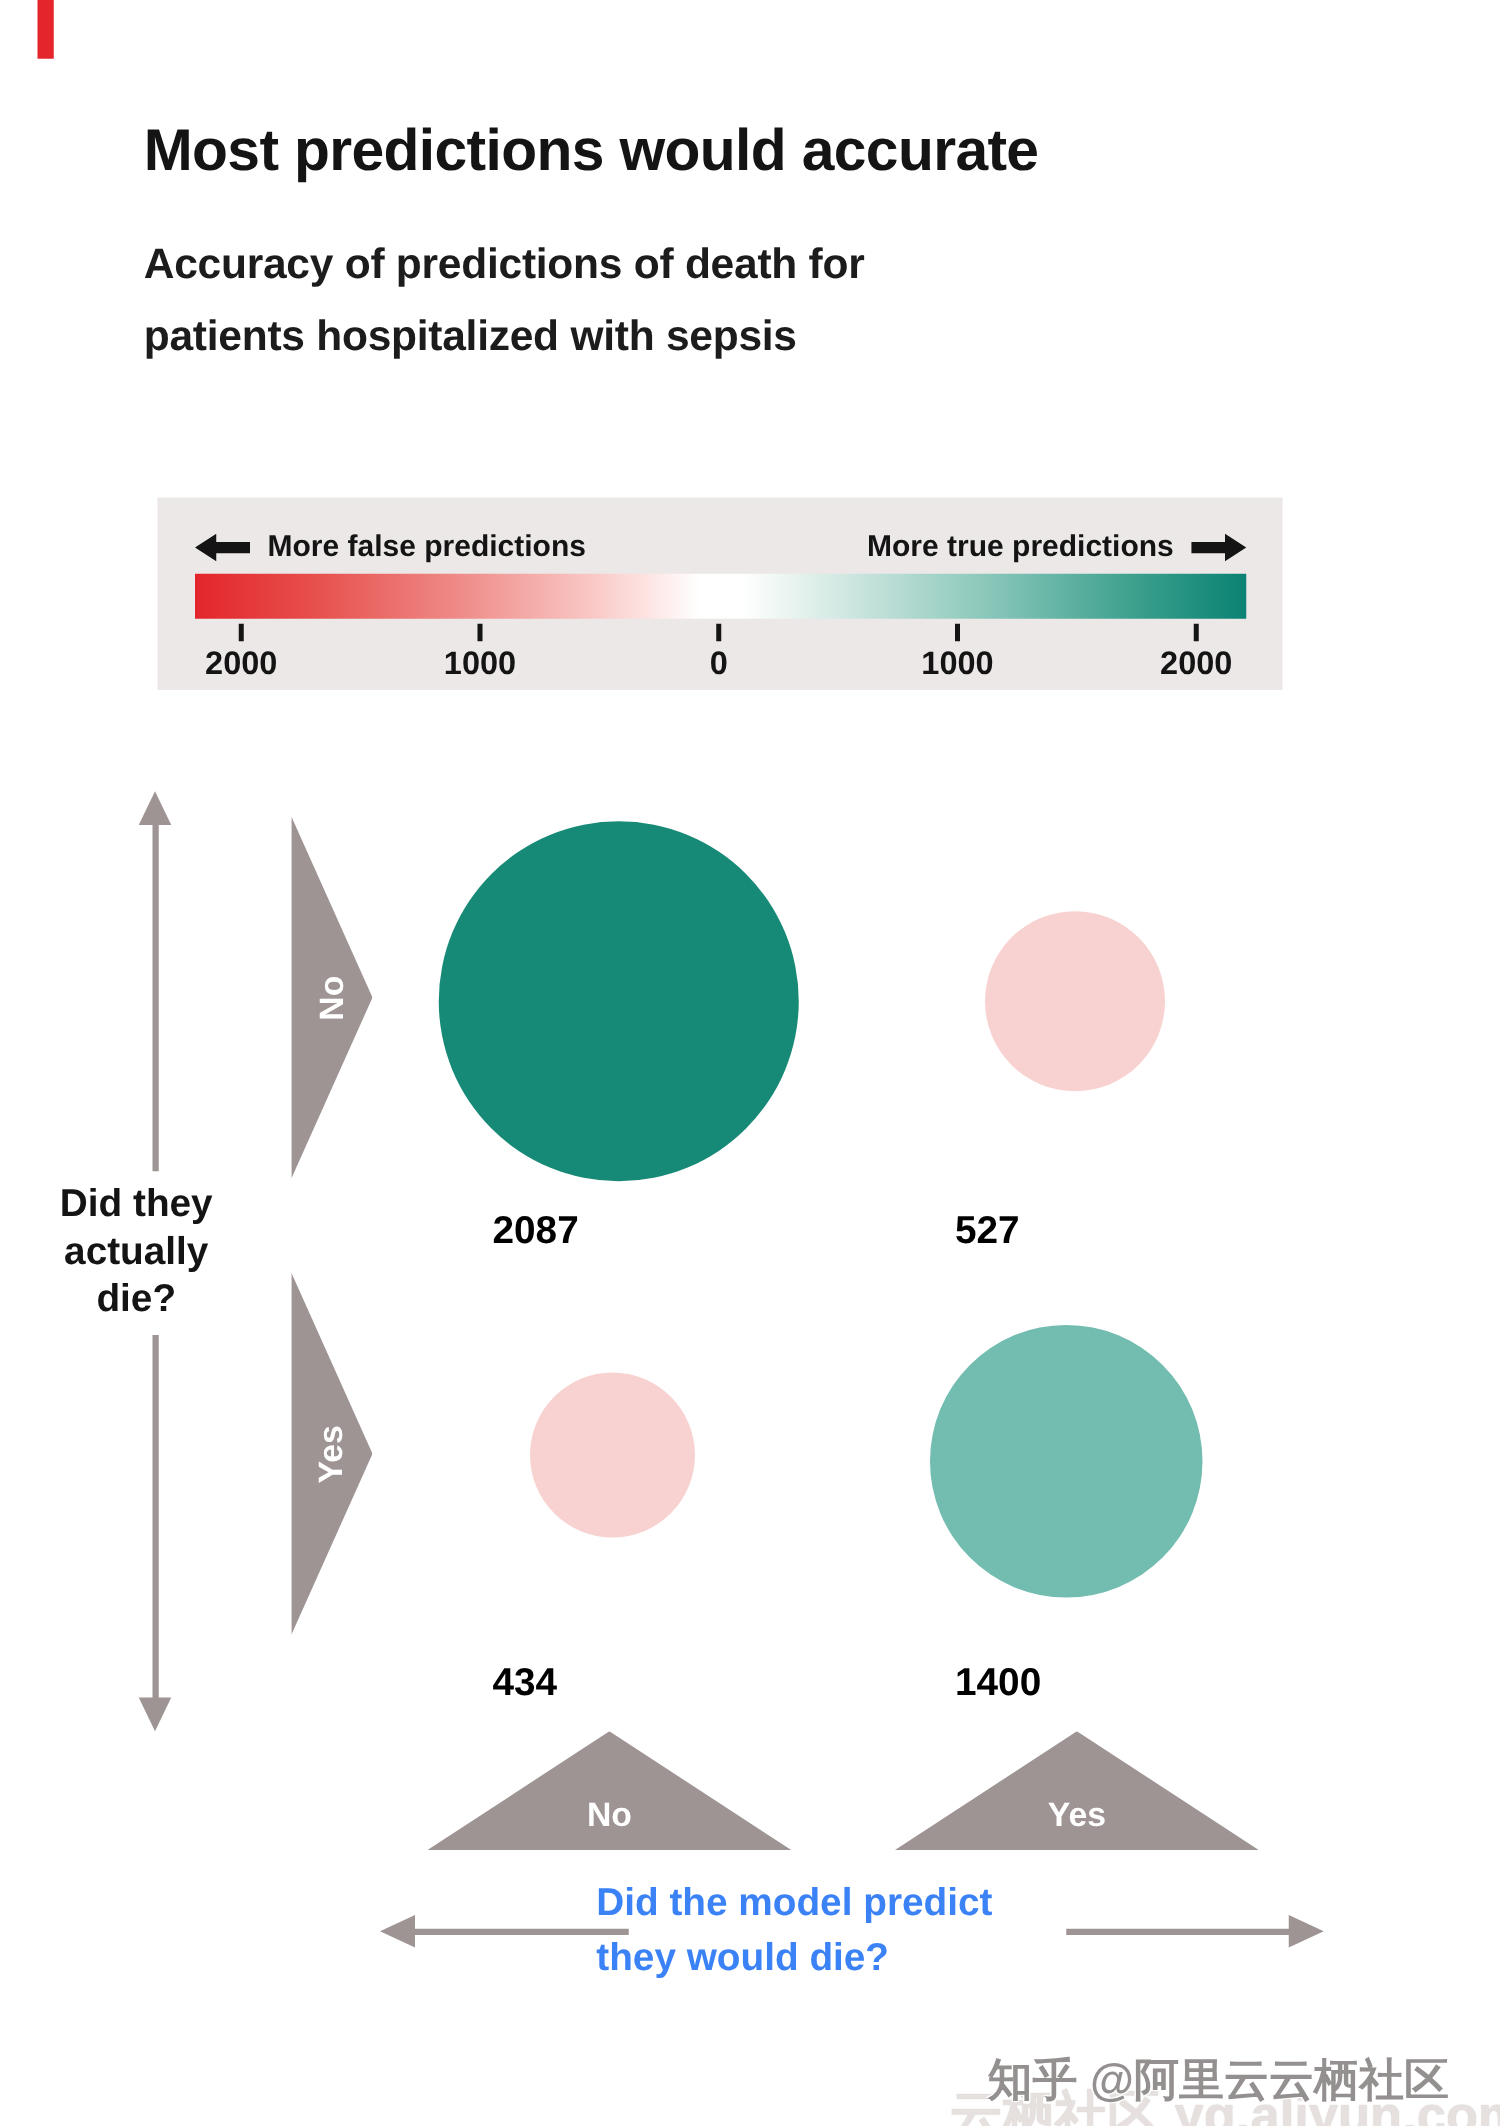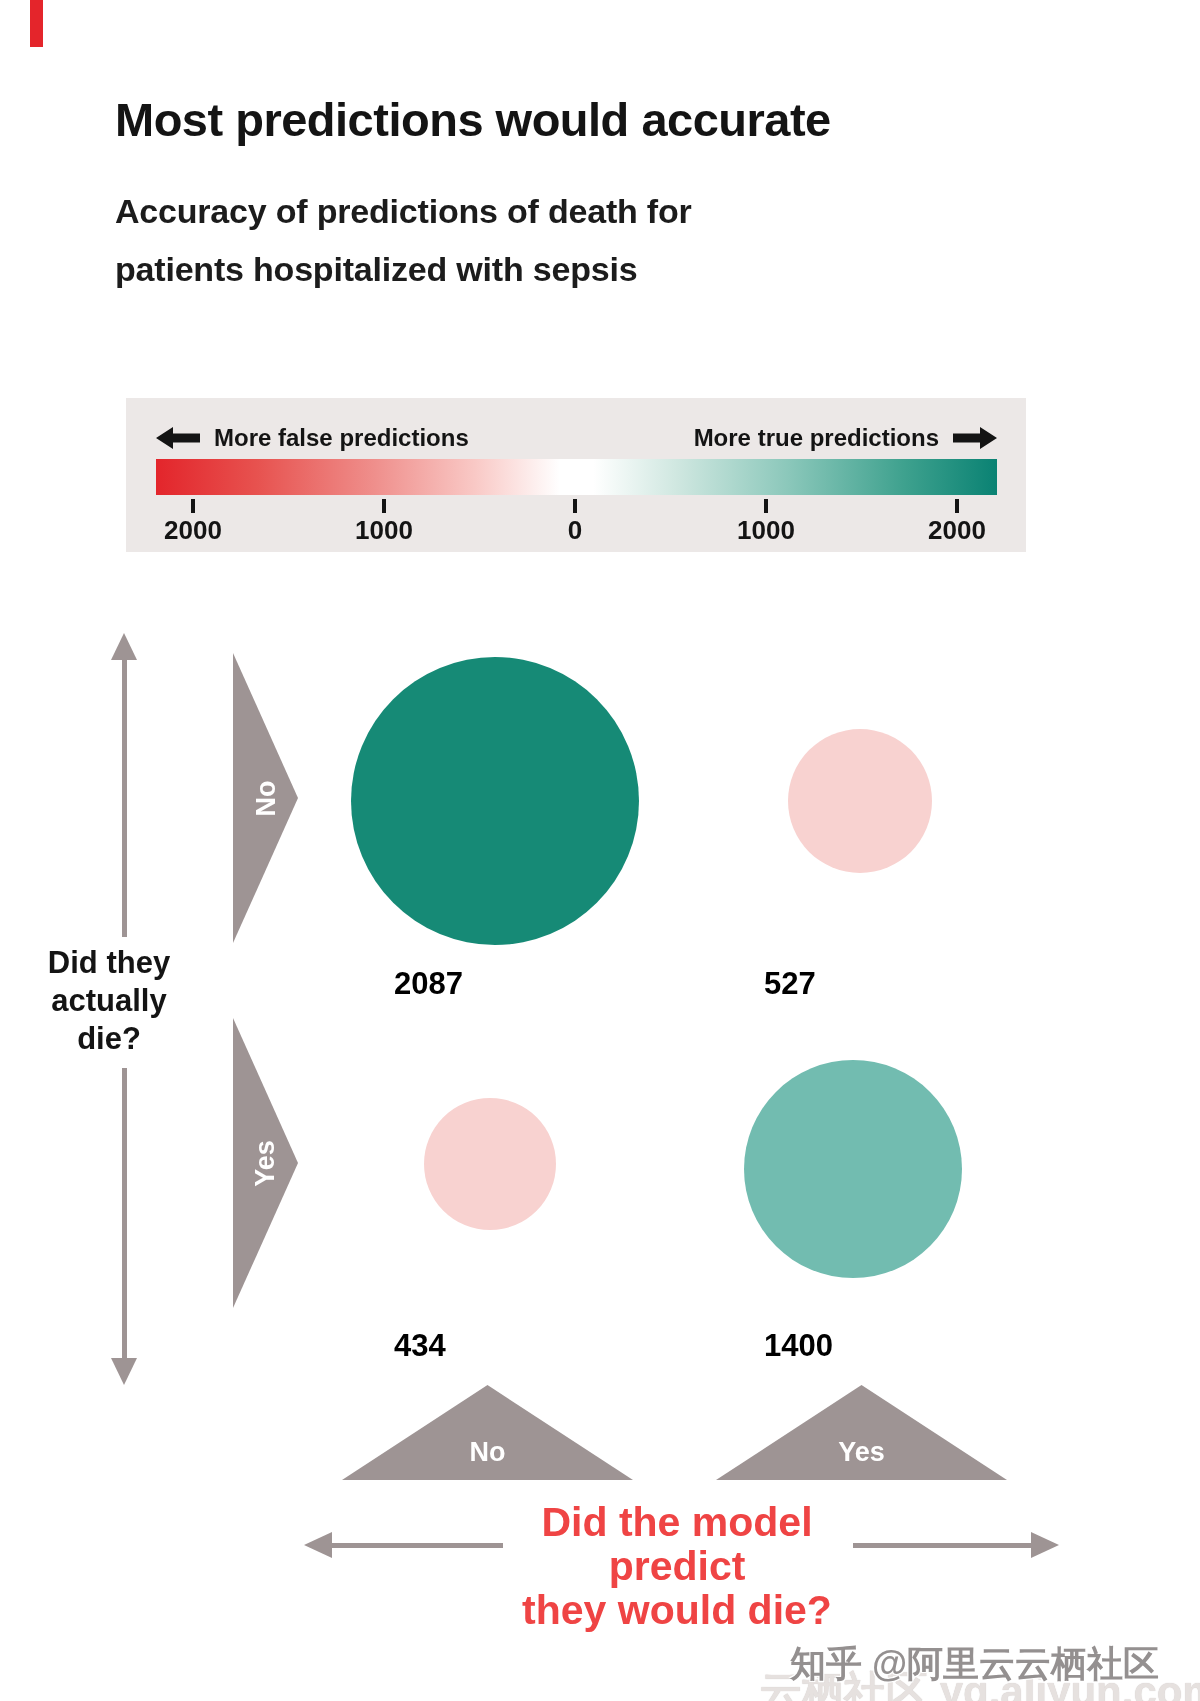--- a/index.html
+++ b/index.html
@@ -67,21 +67,21 @@
   #y-question{left:9px;top:944px;width:200px;text-align:center;font-size:31px;font-weight:700;color:#141414;line-height:38px;background:#ffffff;}
 
   
   .h-seg{top:1543px;height:5px;background:#9e9494;}
   #h-seg-left{left:331px;width:172px;}
   #h-seg-right{left:853px;width:180px;}
   #h-head-left{left:304px;top:1532px;border-top:13px solid transparent;border-bottom:13px solid transparent;border-right:28px solid #9e9494;}
   #h-head-right{left:1031px;top:1532px;border-top:13px solid transparent;border-bottom:13px solid transparent;border-left:28px solid #9e9494;}
 
   
-  #x-question{left:477px;top:1500px;width:400px;text-align:center;font-size:41px;font-weight:700;color:#ef4444;line-height:44px;}
+  #x-question{left:477px;top:1500px;width:400px;text-align:left;font-size:31px;font-weight:700;color:#3b82f6;line-height:44px;}
 
   
   #watermark-light{left:760px;top:1664px;font-size:42px;font-weight:700;color:#e6e1df;white-space:nowrap;text-shadow:0 0 1px #c9c3c1;}
   #watermark-main{left:790px;top:1640px;font-size:36px;font-weight:700;color:#949090;white-space:nowrap;
     text-shadow:1px 1px 0 #ffffff,-1px -1px 0 #ffffff,1px -1px 0 #ffffff,-1px 1px 0 #ffffff;}
 </style>
 </head>
 <body>
 
 <div id="stage">

